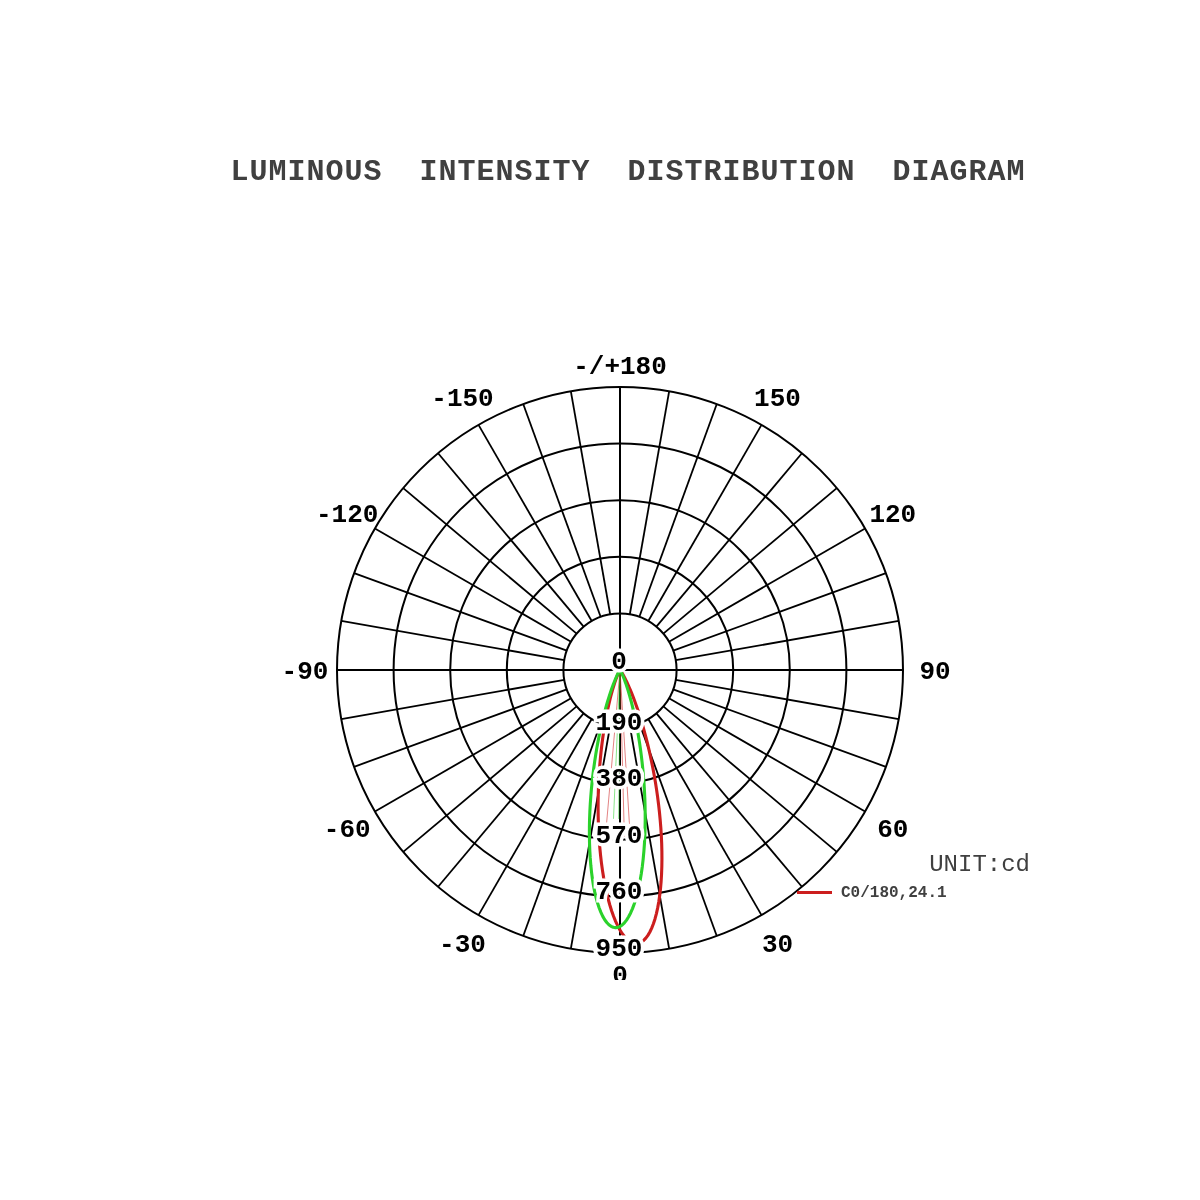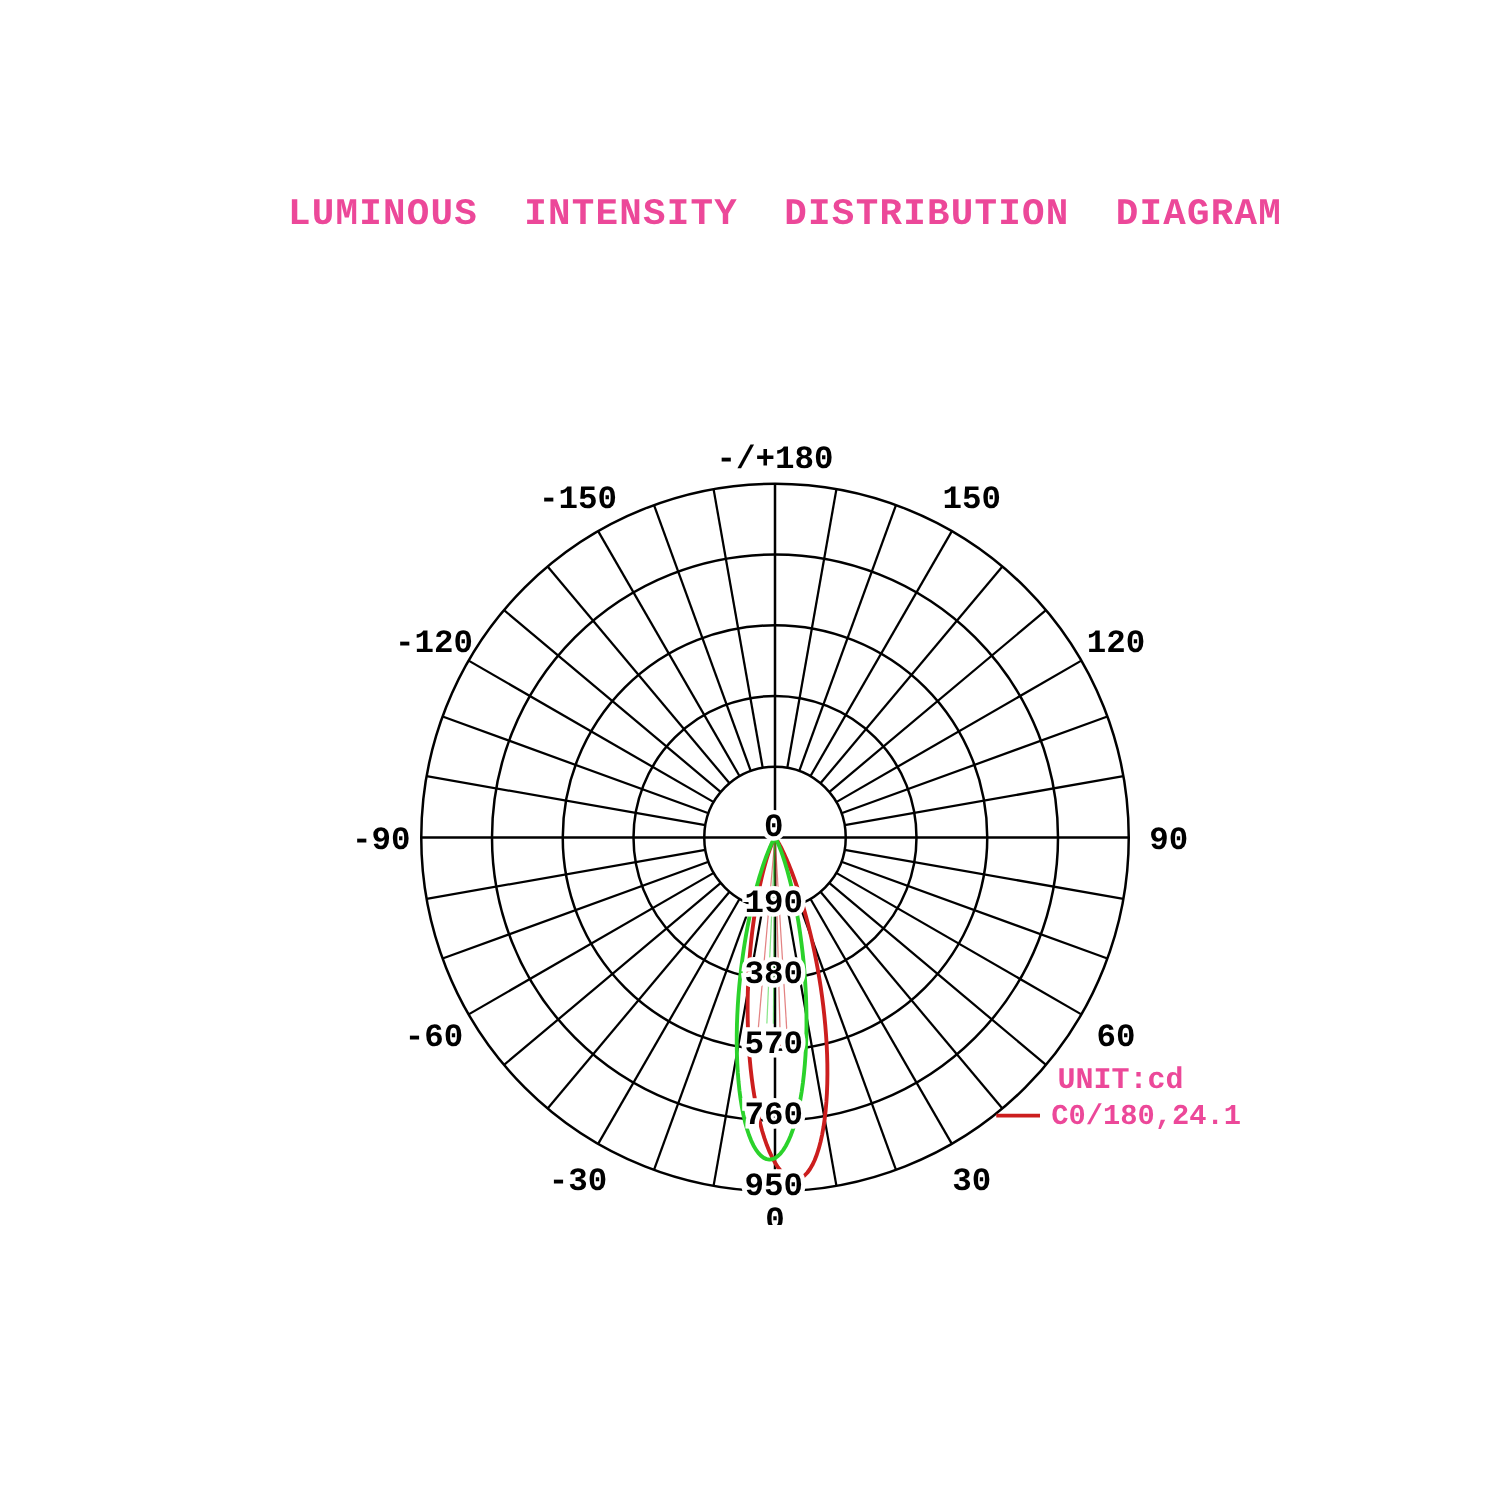--- a/index.html
+++ b/index.html
@@ -1,27 +1,27 @@
 <!DOCTYPE html>
 <html><head>
 <meta charset="utf-8">
 <style>
   html,body{margin:0;padding:0;background:#fff;}
   .page{position:relative;width:1200px;height:980px;background:#ffffff;overflow:hidden;
-        font-family:"Liberation Mono","DejaVu Sans Mono",monospace;color:#ec4899;}
+        font-family:"Liberation Mono","DejaVu Sans Mono",monospace;color:#404040;}
   svg{position:absolute;left:0;top:0;}
   .title{position:absolute;top:155px;left:628px;transform:translateX(-50%);
          font-size:30px;font-weight:700;letter-spacing:1px;word-spacing:18px;white-space:nowrap;}
   .caption{position:absolute;top:983px;left:623px;transform:translateX(-50%);
            font-size:27px;font-weight:700;word-spacing:12px;white-space:nowrap;}
   .legend{position:absolute;left:790px;top:852px;width:240px;}
-  .legend .unit{font-size:24px;font-weight:700;margin-left:56px;line-height:26px;}
+  .legend .unit{font-size:24px;font-weight:400;margin-left:56px;line-height:26px;text-align:right;}
   .lrow{display:flex;align-items:center;height:29px;}
   .swatch{display:inline-block;width:35px;height:3px;margin-left:7px;margin-right:9px;flex:0 0 auto;}
-  .lrow span.lbl{font-size:23px;font-weight:700;white-space:nowrap;}
+  .lrow span.lbl{font-size:16px;font-weight:700;white-space:nowrap;}
 </style>
 </head>
 <body>
 
 <div class="page">
 
   <div class="title">LUMINOUS INTENSITY DISTRIBUTION DIAGRAM</div>
 
   <svg id="polar-svg" width="1200" height="1200" viewBox="0 0 1200 1200">
       <circle cx="620" cy="670" r="56.6" fill="none" stroke="#000000" stroke-width="2"></circle>

